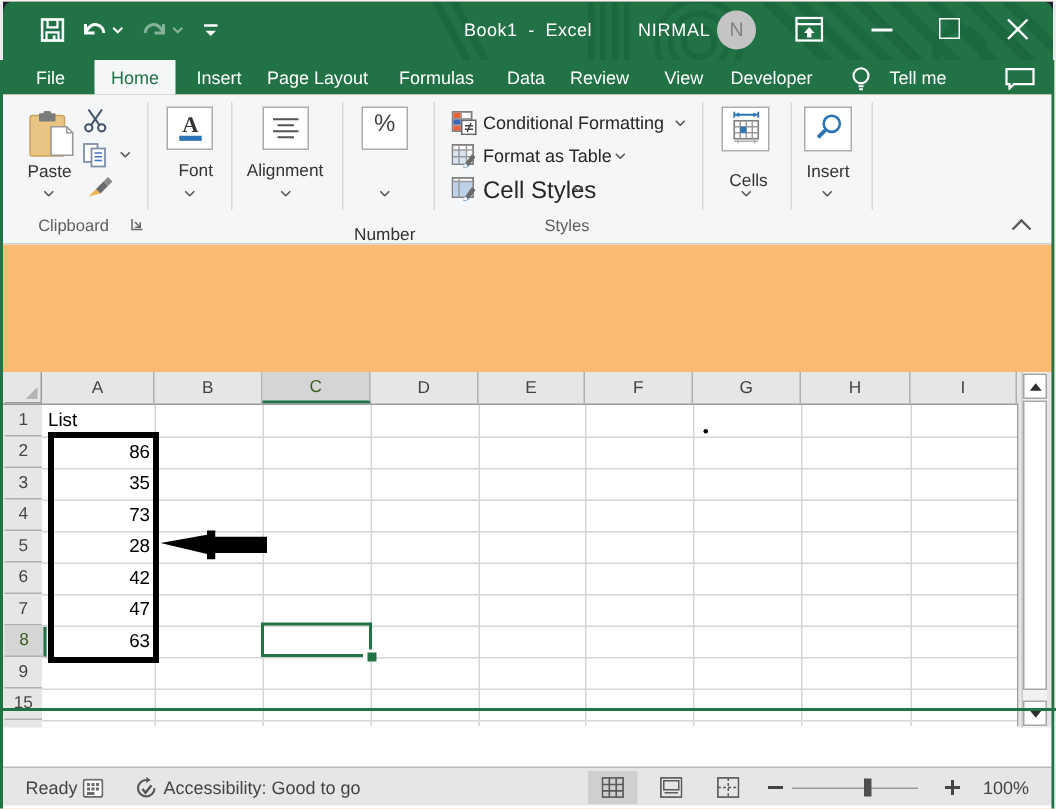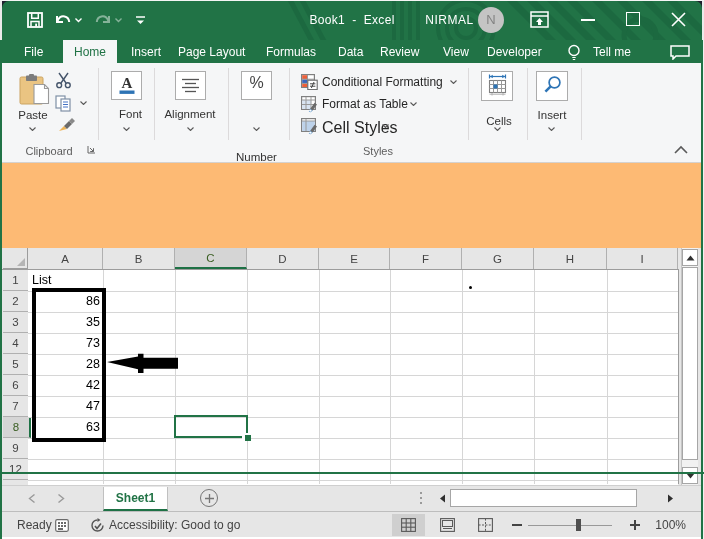--- a/index.html
+++ b/index.html
@@ -327,21 +327,21 @@
 
     <div class="rowhdr" style="top:22px;">1</div>
     <div class="rowhdr" style="top:43px;">2</div>
     <div class="rowhdr" style="top:64px;">3</div>
     <div class="rowhdr" style="top:85px;">4</div>
     <div class="rowhdr" style="top:106px;">5</div>
     <div class="rowhdr" style="top:127px;">6</div>
     <div class="rowhdr" style="top:148px;">7</div>
     <div class="rowhdr" style="top:169px;background:#d5d5d5;color:#3a5e22;border-right:2.5px solid #1e7145;width:28px;">8</div>
     <div class="rowhdr" style="top:190px;">9</div>
-    <div class="rowhdr" style="top:211px;">12</div>
+    <div class="rowhdr" style="top:211px;">15</div>
 
     <svg class="abs" style="left:26px;top:22px" width="651" height="214" viewBox="0 0 651 214">
       <g stroke="#d6d6d6" stroke-width="1">
         <line x1="75.5" y1="0" x2="75.5" y2="214"></line>
           <line x1="147.5" y1="0" x2="147.5" y2="214"></line>
           <line x1="219.5" y1="0" x2="219.5" y2="214"></line>
           <line x1="291.5" y1="0" x2="291.5" y2="214"></line>
           <line x1="362.5" y1="0" x2="362.5" y2="214"></line>
           <line x1="434.5" y1="0" x2="434.5" y2="214"></line>
           <line x1="506.5" y1="0" x2="506.5" y2="214"></line>
@@ -385,41 +385,20 @@
     <div class="abs" style="left:680px;top:1px;width:16px;height:17px;background:#fff;border:1px solid #a6a6a6;"></div>
     <svg class="abs" style="left:684px;top:7px" width="9" height="6" viewBox="0 0 9 6">
         <path d="M4.5 0.5 L8.5 5.5 L0.5 5.5 Z" fill="#2f2f2f"></path>
       </svg>
     <div class="abs" style="left:680px;top:19px;width:16px;height:193px;background:#fff;border:1px solid #a6a6a6;"></div>
     <div class="abs" style="left:680px;top:219px;width:16px;height:17px;background:#fff;border:1px solid #a6a6a6;"></div>
     <svg class="abs" style="left:684px;top:225px" width="9" height="6" viewBox="0 0 9 6">
         <path d="M4.5 5.5 L0.5 0.5 L8.5 0.5 Z" fill="#2f2f2f"></path>
       </svg>
   </div>
-  <div id="tabbar">
-    <svg class="abs" style="left:26px;top:8px" width="8" height="9" viewBox="0 0 8 9">
-        <path d="M6.5 0.5 L1.5 4.5 L6.5 8.5" fill="none" stroke="#9a9a9a" stroke-width="1.4"></path>
-      </svg>
-    <svg class="abs" style="left:55px;top:8px" width="8" height="9" viewBox="0 0 8 9">
-        <path d="M1.5 0.5 L6.5 4.5 L1.5 8.5" fill="none" stroke="#9a9a9a" stroke-width="1.4"></path>
-      </svg>
-    <div class="abs" style="left:101px;top:1px;width:65px;height:24px;background:#fff;border-left:1px solid #c0c0c0;border-right:1px solid #c0c0c0;border-bottom:2.5px solid #1e7145;color:#217346;font-weight:bold;font-size:12px;text-align:center;line-height:22px;">Sheet1</div>
-    <div class="abs" style="left:198px;top:3px;width:18px;height:18px;border:1.2px solid #767676;border-radius:50%;"></div>
-    <svg class="abs" style="left:202px;top:7px" width="11" height="11" viewBox="0 0 11 11">
-        <path d="M5.5 1 L5.5 10 M1 5.5 L10 5.5" stroke="#767676" stroke-width="1.3"></path>
-      </svg>
-    <div class="abs" style="left:418px;top:6px;width:2px;height:2px;background:#9a9a9a;box-shadow:0 5px 0 #9a9a9a, 0 10px 0 #9a9a9a;"></div>
-    <svg class="abs" style="left:437px;top:8px" width="7" height="9" viewBox="0 0 7 9">
-        <path d="M6 0.5 L1 4.5 L6 8.5 Z" fill="#2f2f2f"></path>
-      </svg>
-    <div class="abs" style="left:448px;top:3px;width:187px;height:18px;background:#fff;border:1px solid #a6a6a6;"></div>
-    <svg class="abs" style="left:665px;top:8px" width="7" height="9" viewBox="0 0 7 9">
-        <path d="M1 0.5 L6 4.5 L1 8.5 Z" fill="#2f2f2f"></path>
-      </svg>
-  </div>
   <div id="statusbar">
     <div class="abs" style="left:15px;top:6px;font-size:12px;color:#444;">Ready</div>
     <svg class="abs" style="left:53px;top:7px" width="14" height="13" viewBox="0 0 14 13">
       <rect x="0.7" y="0.7" width="12.6" height="11.6" rx="1.5" fill="#fff" stroke="#6a6a6a" stroke-width="1.2"></rect>
       <g fill="#6a6a6a">
           <rect x="3" y="3" width="2" height="2"></rect>
           <rect x="6" y="3" width="2" height="2"></rect>
           <rect x="9" y="3" width="2" height="2"></rect>
           <rect x="3" y="6" width="2" height="2"></rect>
           <rect x="6" y="6" width="2" height="2"></rect>

